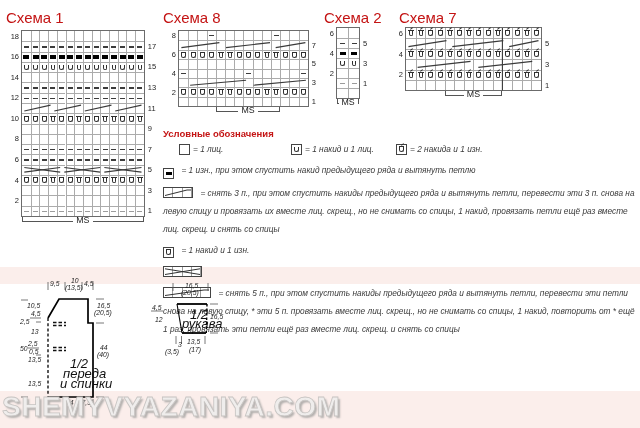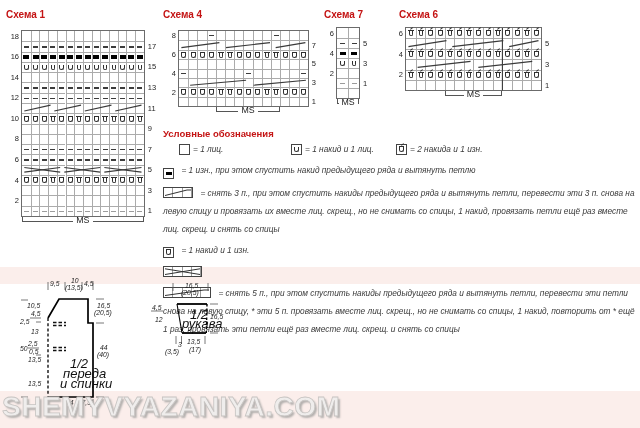--- a/index.html
+++ b/index.html
@@ -3,21 +3,21 @@
 <meta charset="utf-8">
 <style>
   html,body{margin:0;padding:0;background:#fff}
   .canvas{position:relative;width:640px;height:428px;background:#fff;overflow:hidden;
           font-family:"Liberation Sans",sans-serif;}
   .canvas > div, .canvas > span{position:absolute}
   .band{position:absolute;left:0;width:640px;background:#fbeeeb}
   .band1{top:267px;height:17px}
   .band2{top:391px;height:37px}
 
-  .chart-title{position:absolute;font-weight:bold;font-size:10px;color:#c41414;white-space:nowrap}
+  .chart-title{position:absolute;font-weight:normal;font-size:15px;color:#c41414;white-space:nowrap}
   .chart{position:absolute;border:1px solid #6b6b6b;background:#fff}
   .cell{position:absolute;box-sizing:border-box;display:flex;align-items:center;justify-content:center}
   .cell.bl{border-left:1px solid #ababab}
   .cell.bt{border-top:1px solid #ababab}
   .sy{display:block}
   .syp{width:5px;height:1.4px;background:#3c3c3c}
   .sypg{width:5px;height:1.4px;background:#9c9c9c}
   .sypb{width:6px;height:3.4px;background:#000}
   .syu,.syv,.syw{width:4.6px;height:5.4px;border:1px solid #2f2f2f;border-top:none;
                  border-radius:0 0 2.6px 2.6px;position:relative;box-sizing:border-box}
@@ -57,23 +57,23 @@
              color:#efedec;-webkit-text-stroke:.8px #c7c4c2;text-shadow:2px 2px 2px #b3b0ae;white-space:nowrap}
 </style>
 </head>
 <body>
 
 <div class="canvas">
   <div class="band band1"></div>
   <div class="band band2"></div>
 
   <div class="chart-title" style="left:6px;top:9px">Схема 1</div>
-  <div class="chart-title" style="left:163px;top:9px">Схема 4</div>
-  <div class="chart-title" style="left:324px;top:9px">Схема 7</div>
-  <div class="chart-title" style="left:399px;top:9px">Схема 6</div>
+  <div class="chart-title" style="left:163px;top:9px">Схема 8</div>
+  <div class="chart-title" style="left:324px;top:9px">Схема 2</div>
+  <div class="chart-title" style="left:399px;top:9px">Схема 7</div>
 
   <div class="chart" style="left: 21px; top: 30px; width: 121.8px; height: 185.04px;">
       <div class="cell" style="left: 0px; top: 0px; width: 8.7px; height: 10.28px;"></div>
       <div class="cell bl" style="left: 8.7px; top: 0px; width: 8.7px; height: 10.28px;"></div>
       <div class="cell bl" style="left: 17.4px; top: 0px; width: 8.7px; height: 10.28px;"></div>
       <div class="cell bl" style="left: 26.1px; top: 0px; width: 8.7px; height: 10.28px;"></div>
       <div class="cell bl" style="left: 34.8px; top: 0px; width: 8.7px; height: 10.28px;"></div>
       <div class="cell bl" style="left: 43.5px; top: 0px; width: 8.7px; height: 10.28px;"></div>
       <div class="cell bl" style="left: 52.2px; top: 0px; width: 8.7px; height: 10.28px;"></div>
       <div class="cell bl" style="left: 60.9px; top: 0px; width: 8.7px; height: 10.28px;"></div>

